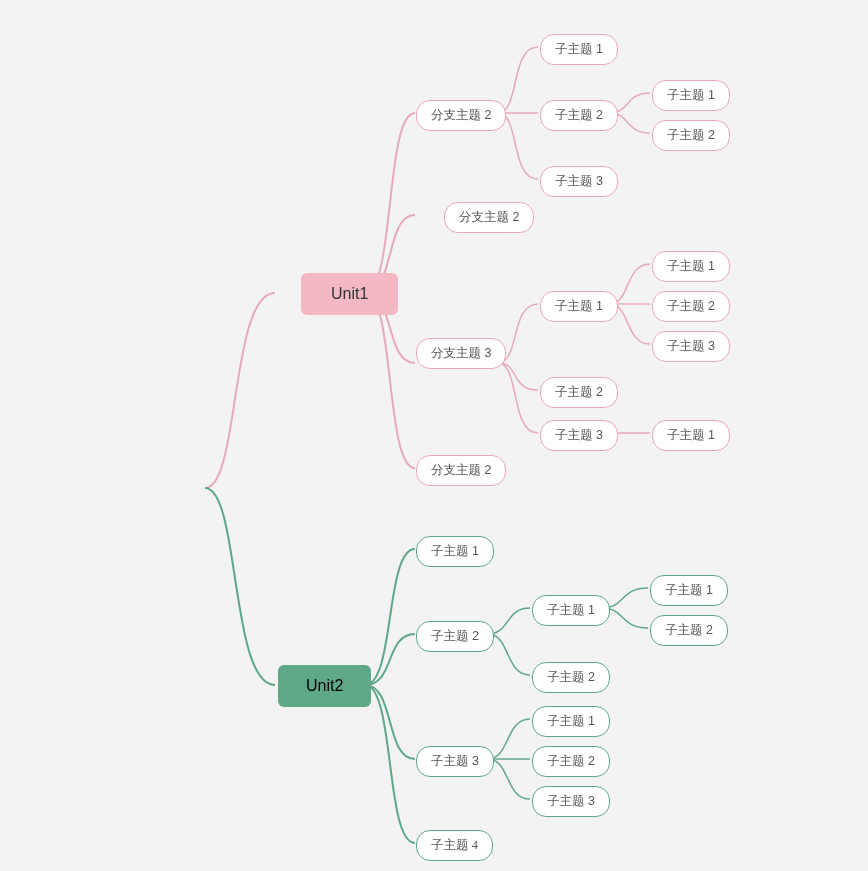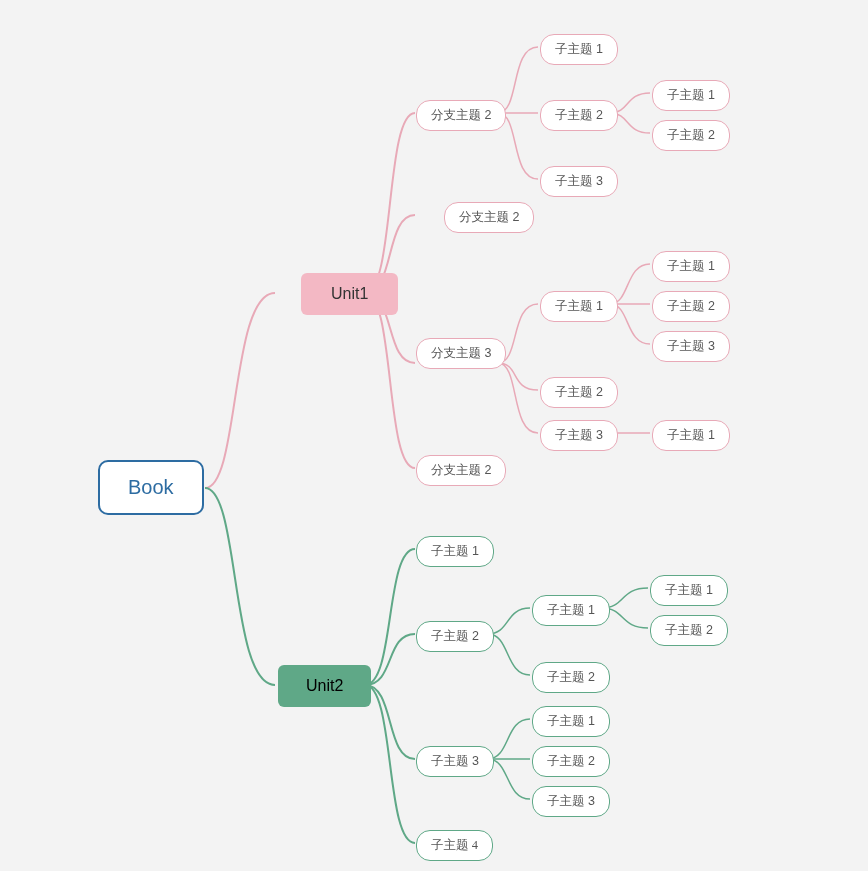--- a/index.html
+++ b/index.html
@@ -111,21 +111,20 @@
     <path d="M 488 634 C 510 634 505 675 530 675" stroke="#5fa887" stroke-width="1.5" fill="none"></path>
 
     <path d="M 602 608 C 625 608 620 588 648 588" stroke="#5fa887" stroke-width="1.5" fill="none"></path>
     <path d="M 602 608 C 625 608 620 628 648 628" stroke="#5fa887" stroke-width="1.5" fill="none"></path>
 
     <path d="M 488 759 C 510 759 505 719 530 719" stroke="#5fa887" stroke-width="1.5" fill="none"></path>
     <path d="M 488 759 C 510 759 505 759 530 759" stroke="#5fa887" stroke-width="1.5" fill="none"></path>
     <path d="M 488 759 C 510 759 505 799 530 799" stroke="#5fa887" stroke-width="1.5" fill="none"></path>
   </svg>
 
-  <div class="node root" style="left:98px; top:460px;">Book</div>
 
   <div class="node unit-pink" style="left:278px; top:273px;">Unit1</div>
 
   <div class="node box-pink" style="left:416px; top:100px;">分支主题 2</div>
   <div class="node box-pink" style="left:416px; top:202px;margin-left:28px;">分支主题 2</div>
   <div class="node box-pink" style="left:416px; top:338px;">分支主题 3</div>
   <div class="node box-pink" style="left:416px; top:455px;">分支主题 2</div>
 
   <div class="node box-pink" style="left:540px; top:34px;">子主题 1</div>
   <div class="node box-pink" style="left:540px; top:100px;">子主题 2</div>

